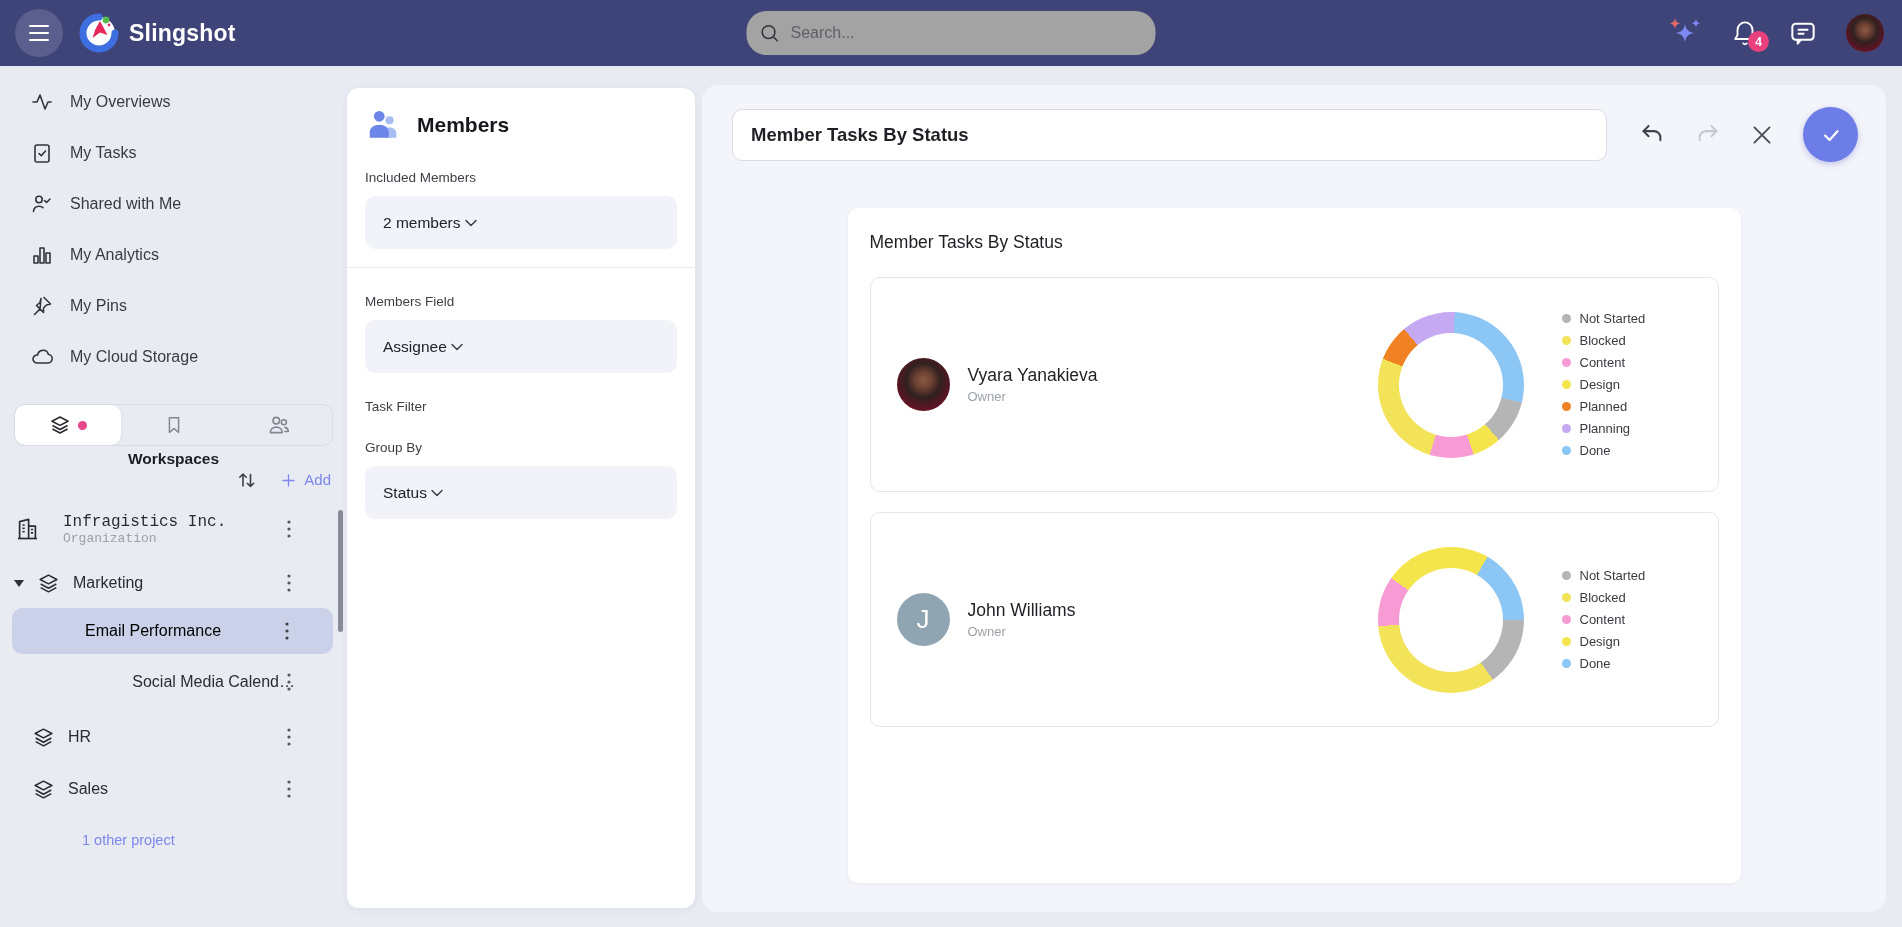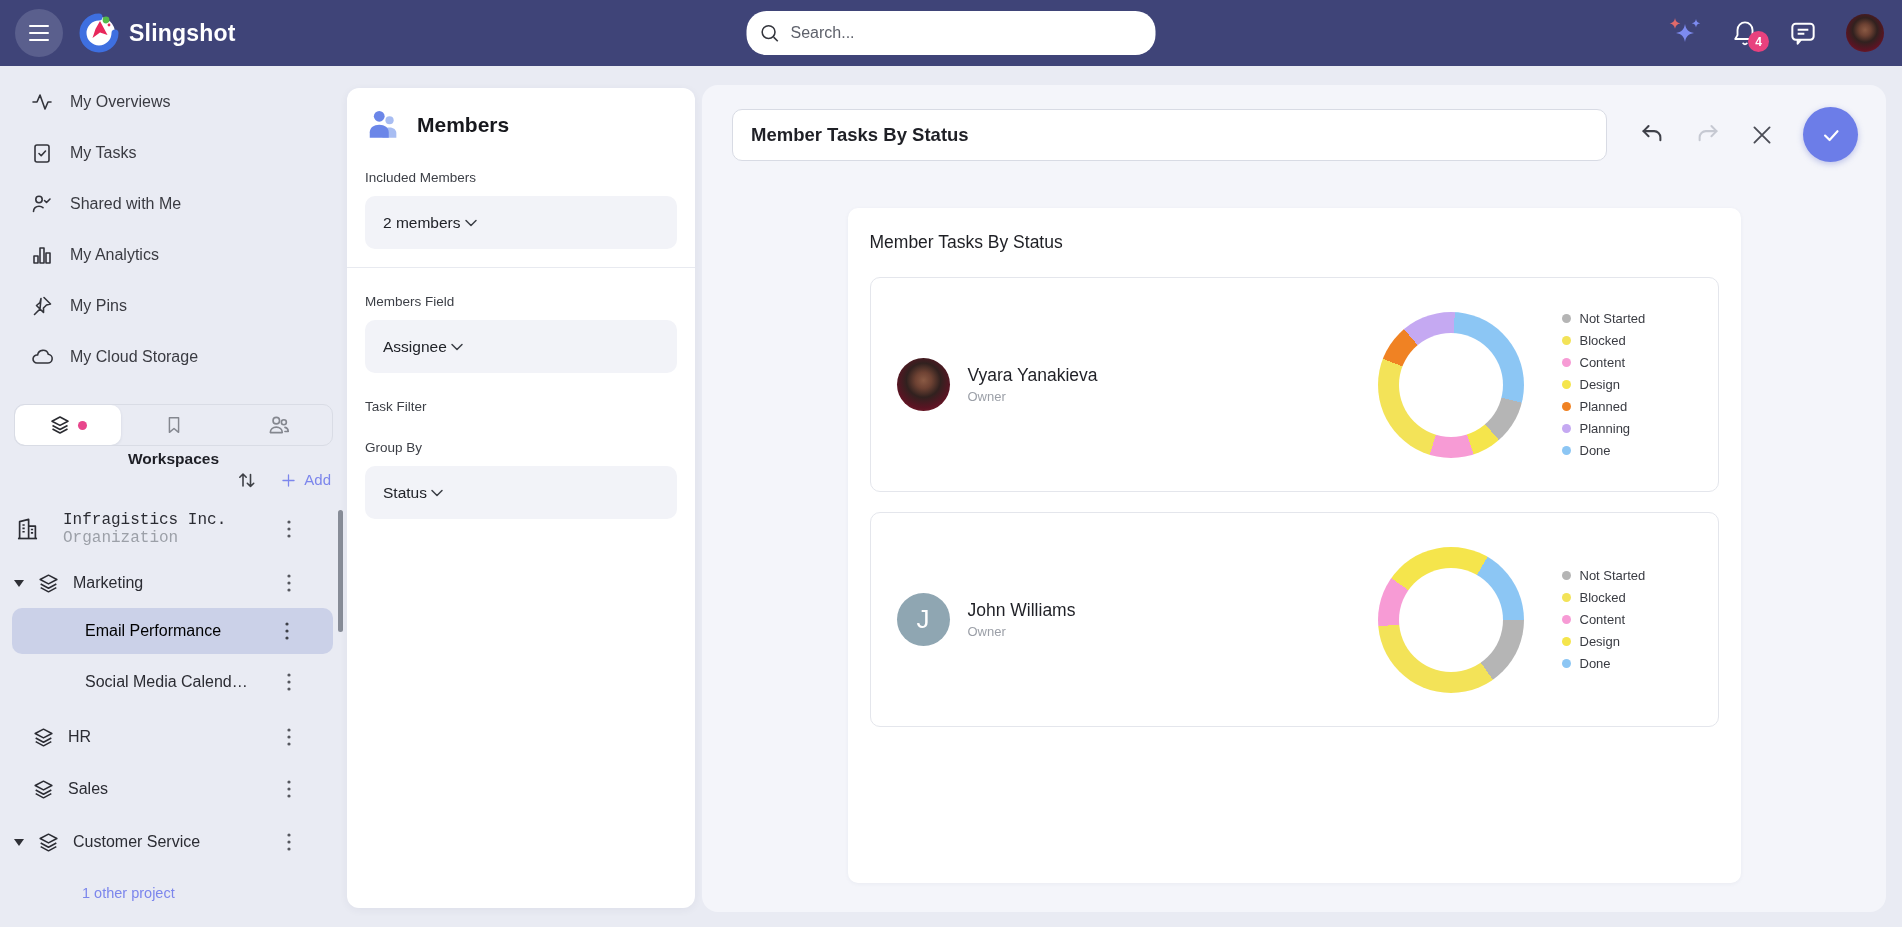--- a/index.html
+++ b/index.html
@@ -9,21 +9,21 @@
 
   
   .navbar { position:absolute; left:0; top:0; width:1902px; height:66px;
     background:var(--navbar, #3F4478); display:flex; align-items:center; z-index:10; }
   .hamburger { width:48px; height:48px; border-radius:50%; background:#5A5F8D; border:none;
     margin-left:15px; display:flex; flex-direction:column; justify-content:center; align-items:center; gap:5px; cursor:pointer; }
   .hamburger span { display:block; width:20px; height:2px; background:#fff; border-radius:1px; }
   .logo { margin-left:16px; }
   .app-name { color:#fff; font-size:23px; font-weight:700; margin-left:10px; letter-spacing:.2px; }
   .search { position:absolute; left:50%; transform:translateX(-50%); top:11px; width:409px; height:44px;
-    background:#ffffff; border-radius:20px; display:flex; align-items:center; padding:0 12px; }
+    background:#a3a3a3; border-radius:20px; display:flex; align-items:center; padding:0 12px; }
   .search input { border:none; outline:none; flex:1; font-size:16px; color:#2A2C33; margin-left:10px;
     font-family:"Liberation Sans", sans-serif; background:transparent; }
   .search input::placeholder { color:#5E616B; }
   .nav-right { position:absolute; right:18px; top:0; height:66px; display:flex; align-items:center; gap:27px; }
   .nav-icon-btn { background:none; border:none; cursor:pointer; position:relative; }
   .badge { position:absolute; right:-9px; bottom:-4px; min-width:21px; height:21px; border-radius:50%;
     background:var(--notification-badge, #E8417E); color:#fff; font-size:12px; font-weight:700;
     display:flex; align-items:center; justify-content:center; }
   .avatar-photo { border-radius:50%;
     background:radial-gradient(circle at 50% 42%, #8a5a44 0%, #6e4233 20%, #31211f 42%, #5a1423 68%, #7c1f2d 88%, #3c1218 100%); }
@@ -42,26 +42,26 @@
   .ws-header { margin:4px 16px 0 16px; display:flex; align-items:center;flex-direction:column; }
   .ws-title { font-size:15.5px; font-weight:700; color:#1E1F26; }
   .ws-actions { margin-left:auto; display:flex; align-items:center; gap:20px; }
   .sort-btn, .add-btn { background:none; border:none; cursor:pointer; display:flex; align-items:flex-start; gap:6px; }
   .add-btn { color:var(--link, #7C86EC); font-size:15px; font-family:"Liberation Sans", sans-serif; }
   .tree { margin-top:14px; }
   .tree-row { position:relative; display:flex; align-items:center; padding-left:14px; padding-right:52px; cursor:pointer; }
   .tree-row .kebab { position:absolute; right:50px; top:50%; transform:translateY(-50%); background:none; border:none; cursor:pointer; }
   .row-org { height:46px; margin-top:6px; gap:22px;font-family:Liberation Mono, monospace; }
   .org-text .t { font-size:16px; color:#2B2C33; }
-  .org-text .s { font-size:16px; color:#9CA0A8; margin-top:0; }
+  .org-text .s { font-size:13px; color:#9CA0A8; margin-top:0; }
   .row-ws { height:30px; gap:12px; }
   .row-ws .t, .row-child .t { font-size:16px; color:#2B2C33; }
   .caret { width:0; height:0; border-left:5.5px solid transparent; border-right:5.5px solid transparent; border-top:7px solid #2F3036; }
   .row-ws.no-caret { padding-left:31px; }
-  .row-child { height:32px; padding-left:85px; }
+  .row-child { height:32px; padding-left:85px;justify-content:flex-end; }
   .row-selected { height:46px; margin-left:12px; margin-right:14px; padding-left:73px; padding-right:40px;
     background:var(--selection, #CBD1E8); border-radius:10px; }
   .row-selected .kebab { right:38px; }
   .mt10 { margin-top:10px; } .mt12 { margin-top:12px; } .mt16 { margin-top:16px; }
   .mt22 { margin-top:22px; } .mt23 { margin-top:23px; } .mt24 { margin-top:24px; }
   .other-projects { display:block; margin:28px 0 0 82px; background:none; border:none; cursor:pointer;
     color:var(--link, #7C86EC); font-size:14.5px; font-family:"Liberation Sans", sans-serif; }
   .side-scrollthumb { position:absolute; left:338px; top:444px; width:5px; height:122px; background:#878C97; border-radius:3px; cursor:pointer; }
 
   
@@ -363,38 +363,20 @@
       <span class="t">Sales</span>
       <button class="kebab">
         <svg width="16" height="20" viewBox="0 0 8 20">
             <circle cx="4" cy="3" r="1.6" fill="#55575E"></circle>
             <circle cx="4" cy="10" r="1.6" fill="#55575E"></circle>
             <circle cx="4" cy="17" r="1.6" fill="#55575E"></circle>
           </svg>
       </button>
     </div>
 
-    <div class="tree-row row-ws mt23">
-      <span class="caret"></span>
-      <span>
-        <svg width="25" height="25" viewBox="0 0 24 24" fill="none" stroke="#2B2C33" stroke-width="1.5" stroke-linejoin="round">
-            <path d="M12 4l8 4.2-8 4.2-8-4.2z"></path>
-            <path d="M4.5 12.5 12 16.5l7.5-4"></path>
-            <path d="M4.5 16 12 20l7.5-4"></path>
-          </svg>
-      </span>
-      <span class="t">Customer Service</span>
-      <button class="kebab">
-        <svg width="16" height="20" viewBox="0 0 8 20">
-            <circle cx="4" cy="3" r="1.6" fill="#55575E"></circle>
-            <circle cx="4" cy="10" r="1.6" fill="#55575E"></circle>
-            <circle cx="4" cy="17" r="1.6" fill="#55575E"></circle>
-          </svg>
-      </button>
-    </div>
   </div>
 
   <button class="other-projects">1 other project</button>
   <div class="side-scrollthumb"></div>
 </nav>
 
 <aside class="members-panel">
   <div class="mp-header">
     <span>
       <svg width="38" height="38" viewBox="0 0 24 24">

